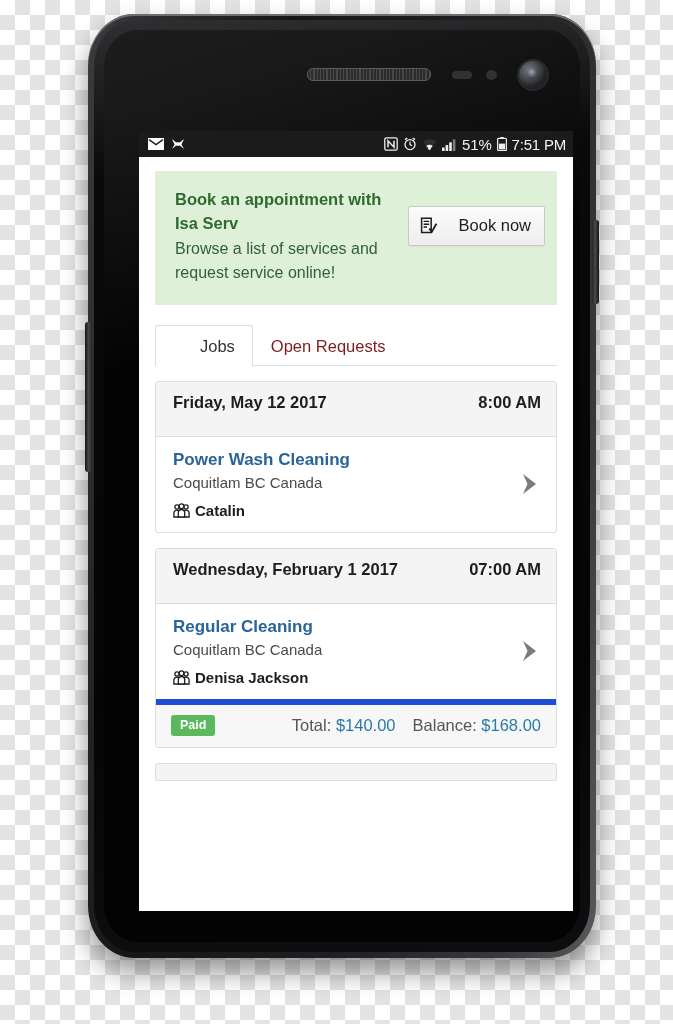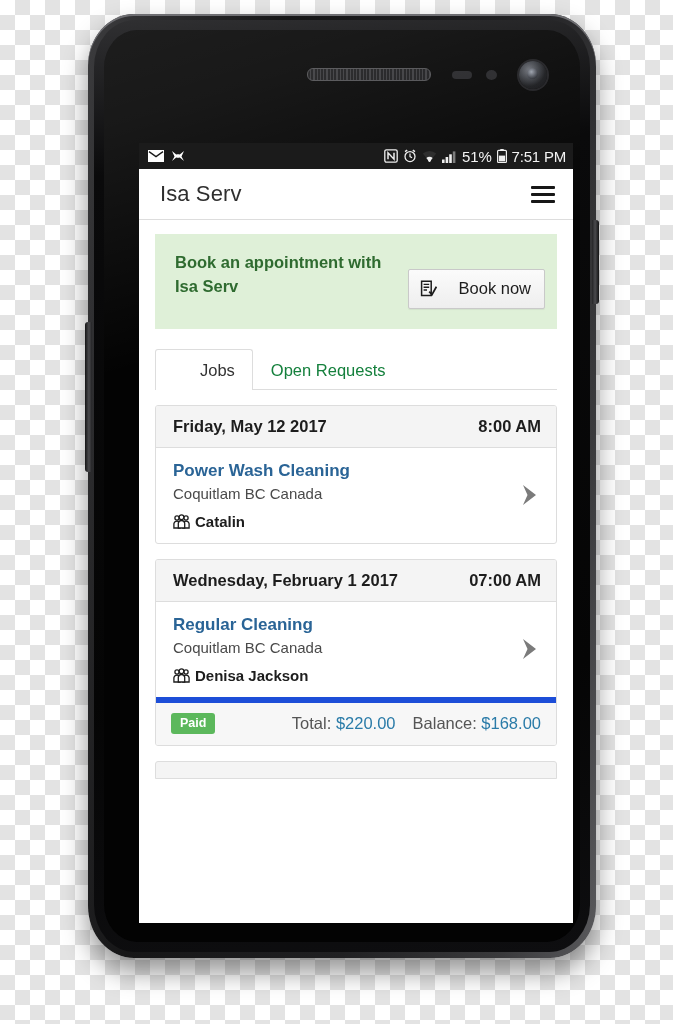--- a/index.html
+++ b/index.html
@@ -71,21 +71,21 @@
   #camera{
     position:absolute;left:415px;top:31px;width:28px;height:28px;border-radius:50%;
     background:radial-gradient(circle at 36% 32%,#6d7078 0%,#3d4046 34%,#17181b 62%,#0d0d10 100%);
     box-shadow:0 0 0 2px #1d1d20;
   }
   #camera:after{content:"";position:absolute;left:8px;top:7px;width:11px;height:11px;border-radius:50%;
     background:radial-gradient(circle at 40% 35%,#9aa0ab,#30333a 70%,#101114);}
 
   
   #screen{
-    position:absolute;left:35px;top:113px;
+    position:absolute;left:35px;top:101px;
     width:434px;height:780px;
     background:#ffffff;
     overflow:hidden;
   }
 
   
   #statusbar{
     height:26px;background:#1b1b1b;color:#f2f2f2;
     display:flex;align-items:center;
     padding:0 7px 0 9px;
@@ -132,27 +132,27 @@
   }
 
   
   #tabs{display:flex;align-items:flex-end;margin-top:19px;border-bottom:1px solid #dddddd;}
   .tab{
     padding:11px 17px 10px 17px;font-size:16.5px;cursor:pointer;
     border:1px solid transparent;border-bottom:none;
     position:relative;top:1px;
   }
   .tab.active{color:#333333;background:#ffffff;border-color:#dddddd;border-radius:3px 3px 0 0;padding-left:44px;}
-  .tab.inactive{color:#15803d;}
+  .tab.inactive{color:#7f1d1d;}
 
   
   .card{margin-top:15px;border:1px solid #dddddd;border-radius:3px;background:#ffffff;}
   .card-head{
     background:#f4f4f4;border-bottom:1px solid #dddddd;
-    padding:11px 15px 11px 17px;display:flex;align-items:center;
+    padding:11px 15px 24px 17px;display:flex;align-items:center;
     border-radius:2px 2px 0 0;
   }
   .card-date{font-weight:bold;font-size:16.5px;color:#1d1d1d;}
   .card-time{margin-left:auto;font-weight:bold;font-size:16.5px;color:#1d1d1d;}
   .card-body{padding:12px 15px 13px 17px;display:flex;align-items:center;}
   .cb-text{flex:1;min-width:0;}
   .job-title{color:#2a6496;font-weight:bold;font-size:17px;line-height:1.35;cursor:pointer;}
   .job-loc{color:#4a4a4a;font-size:15px;margin-top:2px;}
   .job-person{display:flex;align-items:center;gap:5px;margin-top:11px;font-weight:bold;font-size:15px;color:#1d1d1d;}
   .chev{margin-left:10px;color:#7b7b7b;flex:none;}
@@ -240,34 +240,27 @@
               <svg width="10" height="14" viewBox="0 0 10 14">
                 <rect x="3.3" y="0" width="3.4" height="1.4" fill="#eeeeee"></rect>
                 <rect x="0.6" y="1.3" width="8.8" height="12.2" rx="1" fill="none" stroke="#eeeeee" stroke-width="1.2"></rect>
                 <rect x="1.9" y="6.6" width="6.2" height="5.8" fill="#eeeeee"></rect>
               </svg>
             </span>
             <span class="txt">7:51 PM</span>
           </div>
         </div>
 
-        <div id="appbar">
-          <div id="apptitle">Isa Serv</div>
-          <div id="hamburger">
-            <span></span>
-            <span></span>
-            <span></span>
-          </div>
-        </div>
 
         <div id="content">
 
           <div id="promo">
             <div id="promo-text">
               <div id="promo-title">Book an appointment with Isa Serv</div>
+              <div id="promo-sub">Browse a list of services and request service online!</div>
             </div>
             <div id="book-btn">
               <span>
                 <svg width="17" height="17" viewBox="0 0 17 17">
                   <path d="M1.6 1.2 L11.2 1.2 L11.2 15.6 L1.6 15.6 Z" fill="none" stroke="#1d1d1d" stroke-width="1.5"></path>
                   <path d="M3.6 4.4 L9.2 4.4 M3.6 7.2 L9.2 7.2 M3.6 10 L7 10" stroke="#1d1d1d" stroke-width="1.4"></path>
                   <path d="M9.2 11.6 L12 14.6 L16.4 6.6" fill="none" stroke="#1d1d1d" stroke-width="1.8"></path>
                 </svg>
               </span>
               <span>Book now</span>
@@ -337,21 +330,21 @@
                 <svg width="22" height="28" viewBox="0 0 22 28">
                   <path d="M4 4 L17 14 L4 24 L8.5 14 Z" fill="#7b7b7b"></path>
                 </svg>
               </div>
             </div>
             <div class="card-foot">
               <span class="badge">Paid</span>
               <span class="totals">
                 <span>
                   <span class="tot-label">Total:</span>
-                  <span class="tot-value">$220.00</span>
+                  <span class="tot-value">$140.00</span>
                 </span>
                 <span>
                   <span class="tot-label">Balance:</span>
                   <span class="tot-value">$168.00</span>
                 </span>
               </span>
             </div>
           </div>
 
           <div class="card-partial"></div>

